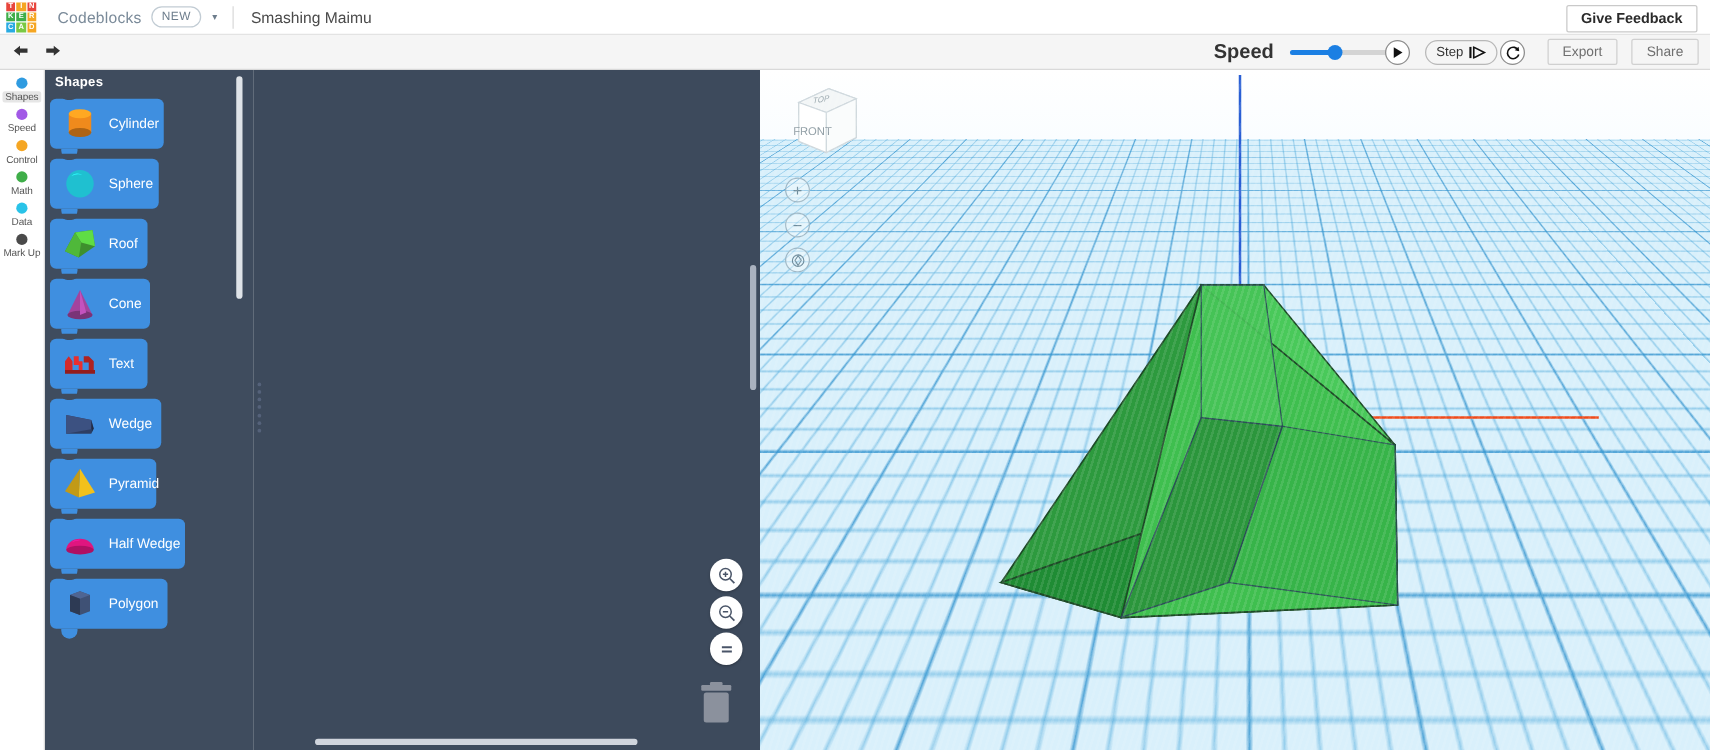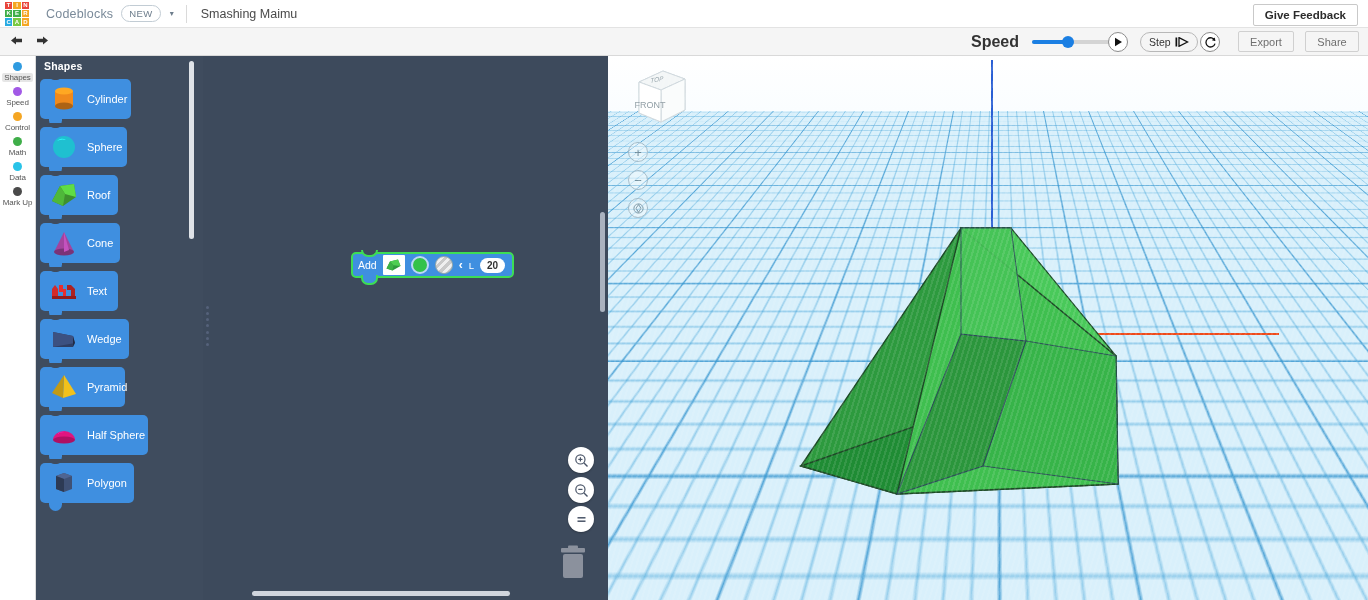--- a/index.html
+++ b/index.html
@@ -324,21 +324,21 @@
           <span class="blklabel">Pyramid</span>
         </div>
         <div class="blk" style="width: 108px;">
           <span class="blkicon">
             <svg viewBox="0 0 30 30" width="30" height="30">
               <path d="M4 20 A11 9 0 0 1 26 20 Z" fill="#e0157f"></path>
               <ellipse cx="15" cy="20" rx="11" ry="3.5" fill="rgb(175,16,99)"></ellipse>
               <path d="M8 14 a8 6 0 0 1 8 -2 a12 9 0 0 0 -8 2 Z" fill="rgb(336,32,191)"></path>
             </svg>
           </span>
-          <span class="blklabel">Half Sphere</span>
+          <span class="blklabel">Half Wedge</span>
         </div>
         <div class="blk" style="width: 94px;">
           <span class="blkicon">
             <svg viewBox="0 0 30 30" width="30" height="30">
               <path d="M7 8 L15 5 L23 8 L23 21 L15 24 L7 21 Z" fill="#3f5175"></path>
               <path d="M7 8 L15 5 L23 8 L15 11 Z" fill="rgb(79,101,146)"></path>
               <path d="M7 8 L15 11 L15 24 L7 21 Z" fill="rgb(45,58,84)"></path>
             </svg>
           </span>
           <span class="blklabel">Polygon</span>
@@ -351,35 +351,20 @@
     <div id="wsgrip">
       <i></i>
         <i></i>
         <i></i>
         <i></i>
         <i></i>
         <i></i>
         <i></i>
     </div>
 
-    <div id="addblock">
-      <span id="addlabel">Add</span>
-      <span id="shapeswatch">
-        <svg width="17" height="14" viewBox="0 0 17 14">
-          <path d="M1.5 10.5 L5 3.5 L13 1.5 L15.5 8 L7.5 12.5 Z" fill="#2e9b3c"></path>
-          <path d="M5 3.5 L13 1.5 L15.5 8 L8.5 7.2 Z" fill="#4fce52"></path>
-          <path d="M1.5 10.5 L5 3.5 L8.5 7.2 L7.5 12.5 Z" fill="#3cb245"></path>
-        </svg>
-      </span>
-      <span id="colorswatch"></span>
-      <span id="holeswatch"></span>
-      <span id="chev">‹</span>
-      <span id="llabel">L</span>
-      <span id="lval">20</span>
-    </div>
 
     <div class="wsbtn" id="wszin">
       <svg width="15" height="15" viewBox="0 0 15 15">
         <circle cx="6.4" cy="6.4" r="4.6" fill="none" stroke="#4a5568" stroke-width="1.2"></circle>
         <line x1="9.8" y1="9.8" x2="13.5" y2="13.5" stroke="#4a5568" stroke-width="1.4"></line>
         <line x1="4.3" y1="6.4" x2="8.5" y2="6.4" stroke="#4a5568" stroke-width="1.2"></line>
         <line x1="6.4" y1="4.3" x2="6.4" y2="8.5" stroke="#4a5568" stroke-width="1.2"></line>
       </svg>
     </div>
     <div class="wsbtn" id="wszout">

